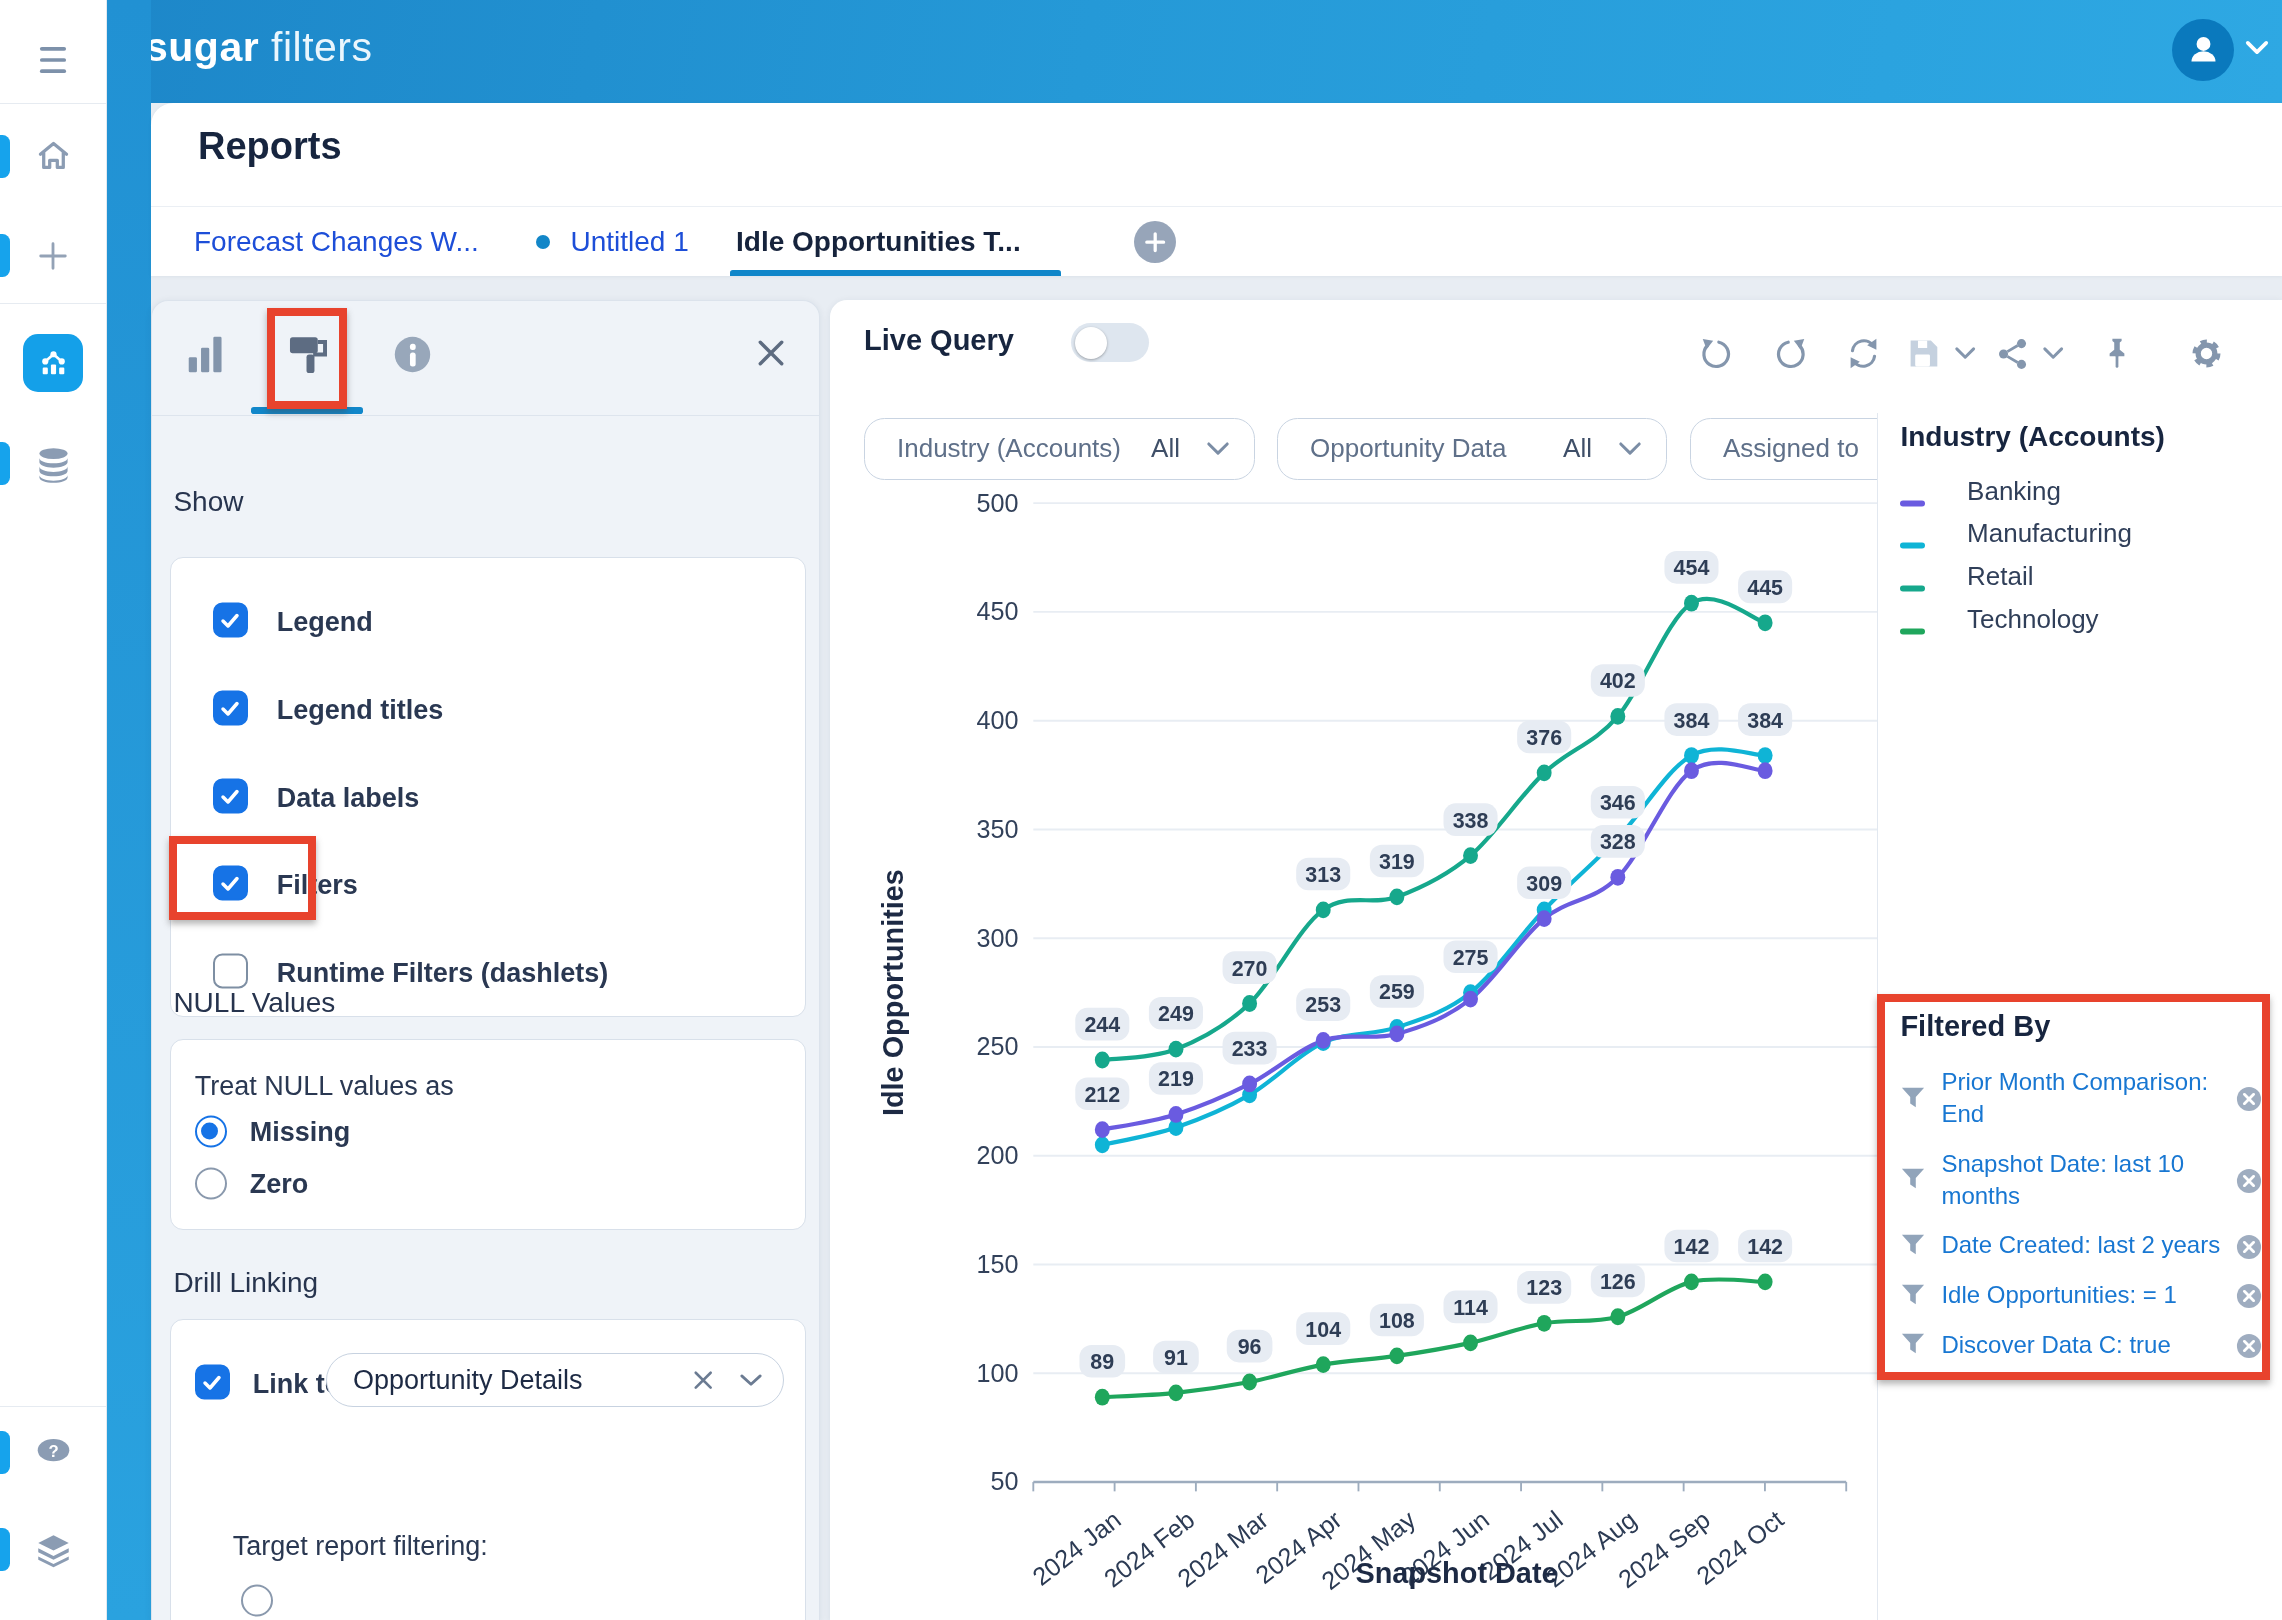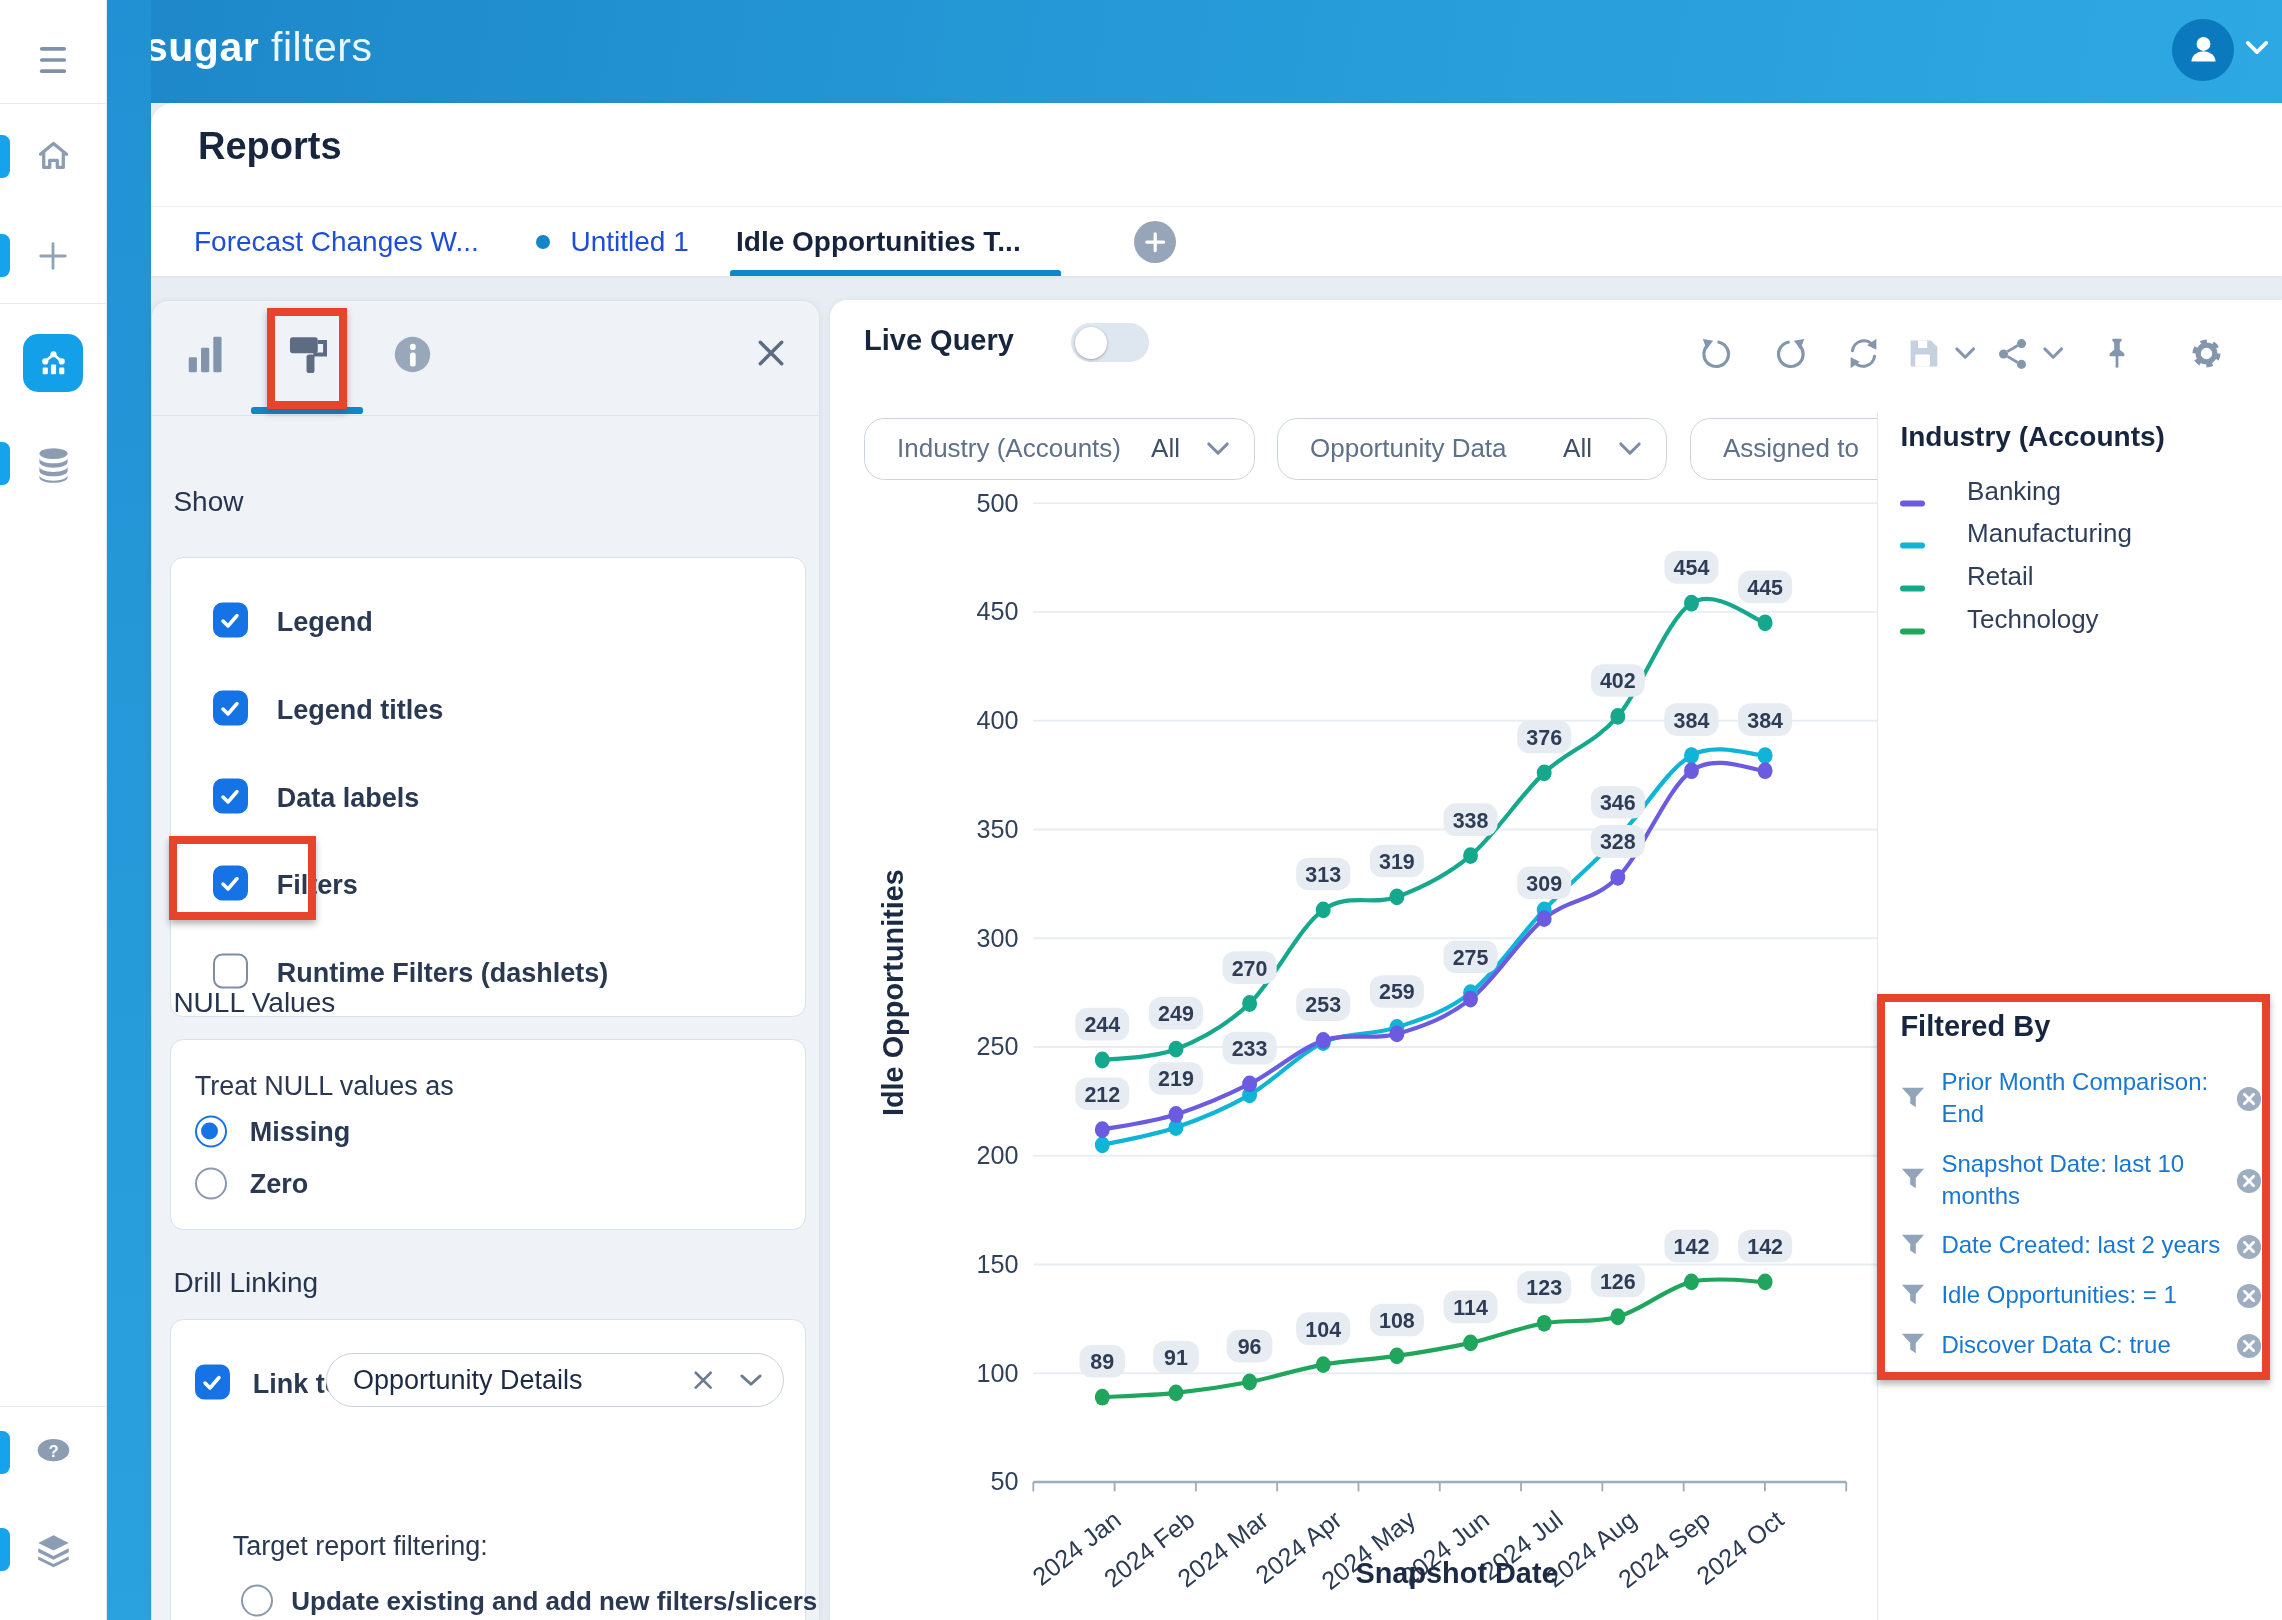--- a/index.html
+++ b/index.html
@@ -301,21 +301,20 @@
         <span class="cb checked">
             <svg width="24" height="24" viewBox="0 0 24 24">
               <path d="M5 12.5 L10 17.5 L19 7" stroke="#fff" stroke-width="3.5" fill="none" stroke-linecap="round" stroke-linejoin="round"></path>
             </svg>
           </span>
         <span class="cb-label" style="margin-left:23px;">Link to</span>
       </div>
       <div class="abs" style="left:62px;top:211px;font-size:27px;color:#2a3852;">Target report filtering:</div>
       <div class="cb-row" style="left:70px;top:278px;">
         <span class="radio"></span>
-        <span class="cb-label" style="margin-left:18.6px;font-size:26px;">Update existing and add new filters/slicers</span>
       </div>
 
     </div>
 
     <div class="combo">
       <span class="combo-text">Opportunity Details</span>
       <svg width="22.4" height="22.4" viewBox="0 0 24 24" style="margin-right:24px;flex:none;">
         <path d="M4 4 L20 20 M20 4 L4 20" stroke="#6b7b92" stroke-width="2.8" stroke-linecap="round"></path>
       </svg>
       <svg width="24" height="17" viewBox="0 0 26 18" style="margin-right:20.5px;flex:none;">

